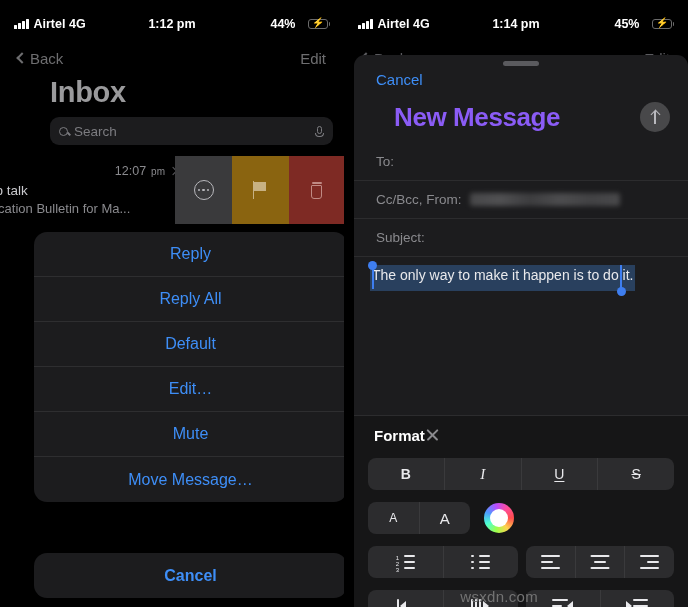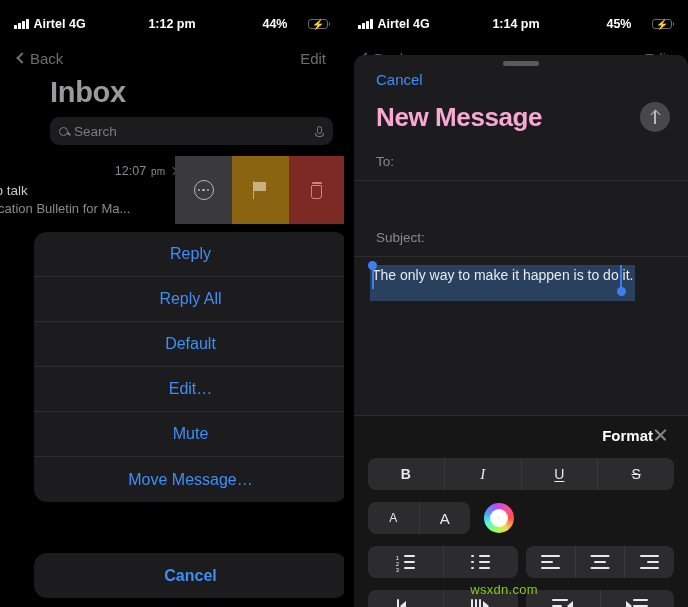--- a/index.html
+++ b/index.html
@@ -17,21 +17,21 @@
   .panel-right { left: 344px; }
 
   
   .statusbar {
     position: absolute; top: 13px; left: 0; width: 344px; height: 22px;
     display: flex; align-items: center; color: #fff;
     font-size: 12.5px; font-weight: bold;
   }
   .sb-left { display: flex; align-items: center; gap: 5px; padding-left: 14px; width: 120px; }
   .sb-center { flex: 1; text-align: center; font-size: 12.5px; }
-  .sb-right { display: flex; align-items: center; justify-content: flex-end; gap: 20px; padding-right: 14px; width: 120px; }
+  .sb-right { display: flex; justify-content: flex-end; gap: 12px; padding-right: 14px; width: 120px; }
   .bars { display: inline-flex; align-items: flex-end; gap: 1.5px; height: 10px; }
   .bars i { display: block; width: 2.5px; background: #fff; border-radius: 0.5px; }
   .bars i:nth-child(1) { height: 4px; }
   .bars i:nth-child(2) { height: 6px; }
   .bars i:nth-child(3) { height: 8px; }
   .bars i:nth-child(4) { height: 10px; }
   .batt { position: relative; display: inline-flex; align-items: center; }
   .batt-body {
     width: 20px; height: 10.5px; border: 1px solid #6b6b6b; border-radius: 3px;
     padding: 1px; display: block;
@@ -147,22 +147,22 @@
     background: #1c1c1e; border-radius: 11px 11px 0 0; overflow: hidden;
   }
   .grabber {
     position: absolute; left: 50%; top: 6px; transform: translateX(-50%);
     width: 36px; height: 5px; background: #5a5a5e; border-radius: 3px;
   }
   .cancel-btn {
     position: absolute; left: 22px; top: 16px; color: #3e8ef7; font-size: 15px;
   }
   .nm-title {
-    position: absolute; left: 22px; top: 47px;
-    color: #f9a8d4; font-size: 26px; font-weight: bold; letter-spacing: -0.4px;
+    position: absolute; left: 40px; top: 47px;
+    color: #8b5cf6; font-size: 26px; font-weight: bold; letter-spacing: -0.4px;
   }
   .send-btn {
     position: absolute; right: 18px; top: 47px; width: 30px; height: 30px;
     border-radius: 50%; background: #48484a; display: flex;
     align-items: center; justify-content: center;
   }
   .arrow-up { position: relative; width: 11px; height: 14px; }
   .arrow-up i { position: absolute; left: 4.7px; top: 1px; width: 1.7px; height: 13px; background: #b9b9be; display: block; }
   .arrow-up b {
     position: absolute; left: 2px; top: 1px; width: 7px; height: 7px;
@@ -179,40 +179,40 @@
   .f-subj { top: 164px; }
   .redacted {
     margin-left: 8px; width: 150px; height: 13px;
     background: linear-gradient(90deg,#4a4a4c,#545456,#3f3f41,#505052,#454547,#4c4c4e);
     border-radius: 2px; filter: blur(2.5px); opacity: 0.95;
   }
   .body-area { position: absolute; left: 0; top: 202px; width: 334px; height: 118px; }
   .sel-text {
     position: absolute; left: 16px; top: 8px;
     background: #29405e; color: #e9e9ec; font-size: 14px;
-    padding: 2px 2px 17px 2px; line-height: 17px; white-space: nowrap;
+    padding: 2px 2px 7px 2px; line-height: 17px; white-space: nowrap;
   }
   .handle { position: absolute; }
   .handle .bar { position: absolute; width: 2px; background: #3e7ef0; }
   .handle .dot { position: absolute; width: 9px; height: 9px; border-radius: 50%; background: #3e7ef0; }
   .h-start { left: 14px; top: 4px; }
   .h-start .bar { left: 3.5px; top: 4px; height: 24px; }
   .h-start .dot { left: 0; top: 0; }
   .h-end { left: 266px; top: 8px; }
   .h-end .bar { left: 0px; top: 0px; height: 24px; }
   .h-end .dot { left: -3.5px; top: 22px; }
 
   
   .format-panel {
     position: absolute; left: 0; top: 360px; width: 334px; height: 192px;
     background: #161617; border-top: 0.5px solid #2c2c2e;
   }
   .fmt-head {
     position: absolute; left: 0; top: 0; width: 334px; height: 38px;
-    display: flex; align-items: center; justify-content: flex-end; padding: 0 20px;
+    display: flex; align-items: center; justify-content: flex-start; padding: 0 20px;
   }
   .fmt-title { color: #fff; font-size: 15px; font-weight: bold; }
   .close-x { position: relative; width: 15px; height: 15px; }
   .close-x i, .close-x b {
     position: absolute; left: 0; top: 6.5px; width: 15px; height: 1.6px;
     background: #8a8a8e; display: block; border-radius: 1px;
   }
   .close-x i { transform: rotate(45deg); }
   .close-x b { transform: rotate(-45deg); }
 
@@ -297,22 +297,22 @@
 
   .i3 .ln.a { left: 0; top: 0; width: 16px; }
   .i3 .ln.b { left: 0; top: 6px; width: 10px; }
   .i3 .tri.l { left: 15px; }
 
   .i4 .ln.a { left: 7px; top: 0; width: 15px; }
   .i4 .ln.b { left: 7px; top: 6px; width: 15px; }
   .i4 .tri.r { left: 0px; }
 
   .watermark {
-    position: absolute; right: 6px; bottom: 10px; color: #84cc16;
-    font-size: 13px; letter-spacing: 0.3px;
+    position: absolute; right: 6px; bottom: 2px; color: #737373;
+    font-size: 15px; letter-spacing: 0.3px;
   }
 </style>
 </head>
 <body>
 
 <div class="screen">
 
   <div class="panel panel-left">
 
     <div class="statusbar">
@@ -435,20 +435,24 @@
       <div class="send-btn">
         <span class="arrow-up">
             <i></i>
             <b></b>
           </span>
       </div>
 
       <div class="field f-to">
         <span>To:</span>
       </div>
+      <div class="field f-cc">
+        <span>Cc/Bcc, From:</span>
+        <span class="redacted"></span>
+      </div>
       <div class="field f-subj">
         <span>Subject:</span>
       </div>
 
       <div class="body-area">
         <span class="sel-text">The only way to make it happen is to do it.</span>
         <span class="handle h-start">
             <span class="dot"></span>
             <span class="bar"></span>
           </span>

